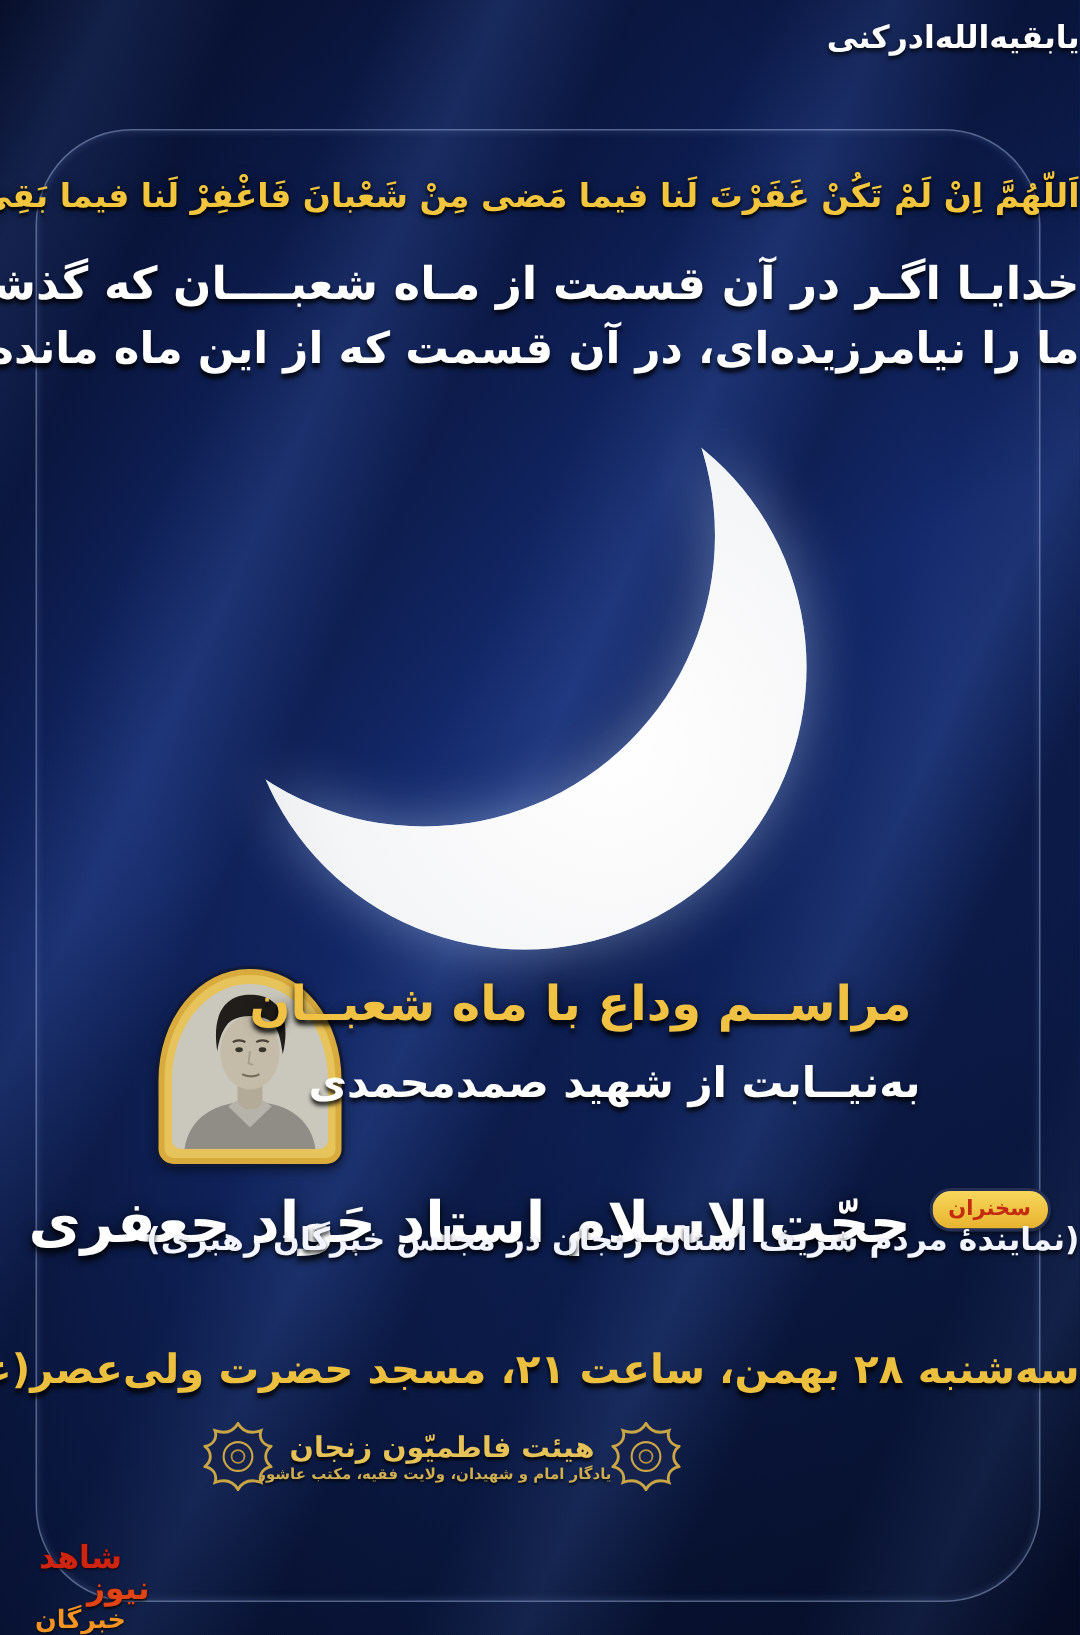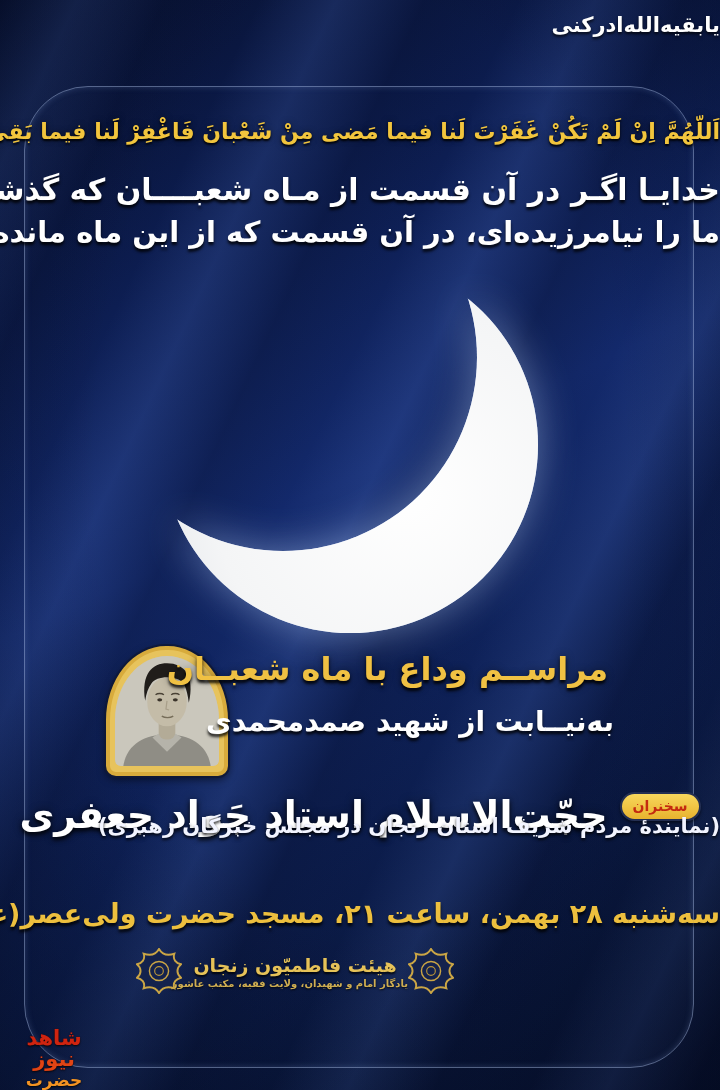--- a/index.html
+++ b/index.html
@@ -97,21 +97,21 @@
   .medallion{flex:0 0 auto;width:46px;height:46px;}
   .org-block{width:226px;text-align:center;direction:rtl;}
   .org-name{font-size:19px;font-weight:bold;color:#e6c258;white-space:nowrap;
     text-shadow:0 2px 2px rgba(0,0,0,0.8);}
   .org-motto{margin-top:2px;font-size:10px;font-weight:bold;color:#cfae52;white-space:nowrap;
     text-shadow:0 1px 2px rgba(0,0,0,0.8);}
 
   .watermark{left:8px;top:1028px;width:92px;text-align:center;direction:rtl;line-height:0.98;z-index:3;}
   .wm-l1,.wm-l2{font-size:21px;font-weight:bold;color:#cf2410;
     text-shadow:0 1px 2px rgba(0,0,0,0.8),0 0 1px #7a1005;}
-  .wm-l2{color:#e04414;}
+  .wm-l2{color:#e04414;text-align:right;}
   .wm-l3{margin-top:3px;font-size:17px;font-weight:bold;color:#f39322;
     text-shadow:0 1px 2px rgba(0,0,0,0.9);}
 </style>
 </head>
 <body>
 
 <div class="poster">
 
   <div class="layer frame"></div>
 
@@ -191,16 +191,16 @@
     <svg class="medallion" viewBox="0 0 48 48">
       <path d="M24 1 C28 8 34 8 40 6 C38 12 42 16 47 17 C42 21 42 27 47 31 C42 32 38 36 40 42 C34 40 28 40 24 47 C20 40 14 40 8 42 C10 36 6 32 1 31 C6 27 6 21 1 17 C6 16 10 12 8 6 C14 8 20 8 24 1 Z" fill="#14224d" stroke="#caa545" stroke-width="2"></path>
       <circle cx="24" cy="24" r="10" fill="none" stroke="#caa545" stroke-width="1.5"></circle>
       <circle cx="24" cy="24" r="4.5" fill="none" stroke="#b8943a" stroke-width="1.2"></circle>
     </svg>
   </div>
 
   <div class="layer watermark">
     <div class="wm-l1">شاهد</div>
     <div class="wm-l2">نیوز</div>
-    <div class="wm-l3">حضرت</div>
+    <div class="wm-l3">خبرگان</div>
   </div>
 
 </div>
 
 </body></html>

